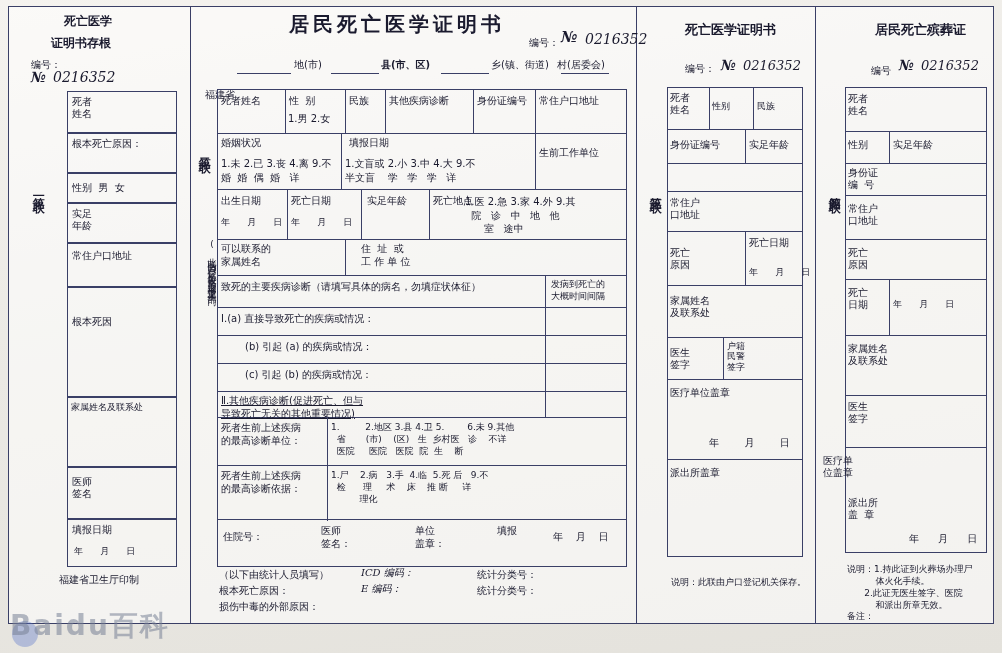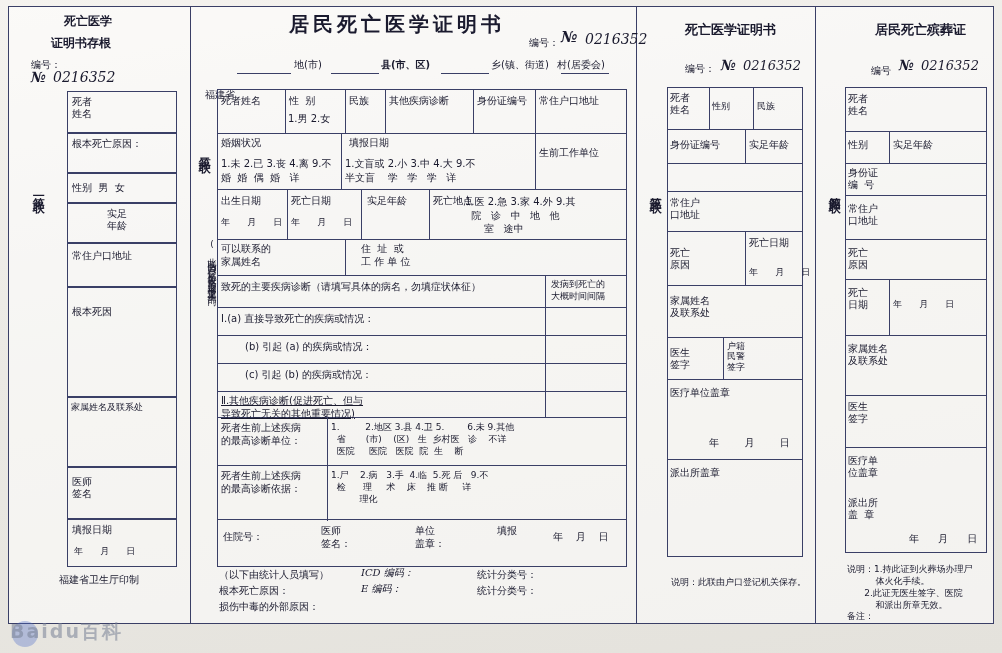--- a/index.html
+++ b/index.html
@@ -30,21 +30,21 @@
     text-orientation:upright;
     letter-spacing:2px;
   }
   .title{font-size:20px;font-weight:bold;letter-spacing:4px;}
   .sub{font-size:12px;font-weight:bold;}
   .sm{font-size:10px;}
   .xs{font-size:9px;}
   .no{font-style:italic;font-family:"DejaVu Serif","Liberation Serif",serif;}
   .watermark{
     position:absolute;left:10px;bottom:8px;
-    font-size:19px;font-weight:bold;color:rgba(120,130,150,0.55);
+    font-size:28px;font-weight:bold;color:rgba(120,130,150,0.55);
     letter-spacing:2px;
   }
   .wm2{
     position:absolute;left:12px;bottom:6px;width:26px;height:26px;
     border-radius:50%;background:rgba(80,110,200,0.35);
   }
   .line{border-bottom:1px solid #3a3f66;display:inline-block;}
 </style>
 </head>
 <body>
@@ -70,28 +70,28 @@
       <div class="t sm" style="left:4px;top:4px;">死者
 姓名</div>
     </div>
     <div class="cell" style="left:58px;top:126px;width:110px;height:40px;">
       <div class="t sm" style="left:4px;top:4px;">根本死亡原因：</div>
     </div>
     <div class="cell" style="left:58px;top:166px;width:110px;height:30px;">
       <div class="t sm" style="left:4px;top:8px;">性别  男  女</div>
     </div>
     <div class="cell" style="left:58px;top:196px;width:110px;height:40px;">
-      <div class="t sm" style="left:4px;top:4px;margin-left:35px;">实足
+      <div class="t sm" style="left:4px;top:4px;">实足
 年龄</div>
     </div>
     <div class="cell" style="left:58px;top:236px;width:110px;height:44px;">
       <div class="t sm" style="left:4px;top:6px;">常住户口地址</div>
     </div>
     <div class="cell" style="left:58px;top:280px;width:110px;height:110px;">
-      <div class="t sm" style="left:4px;top:18px;">根本死因</div>
+      <div class="t sm" style="left:4px;top:29px;font-family:Liberation Mono, monospace;">根本死因</div>
     </div>
     <div class="cell" style="left:58px;top:390px;width:110px;height:70px;">
       <div class="t xs" style="left:3px;top:4px;">家属姓名及联系处</div>
     </div>
     <div class="cell" style="left:58px;top:460px;width:110px;height:52px;">
       <div class="t sm" style="left:4px;top:8px;">医师
 签名</div>
     </div>
     <div class="cell" style="left:58px;top:512px;width:110px;height:48px;">
       <div class="t sm" style="left:4px;top:4px;">填报日期</div>
@@ -297,21 +297,21 @@
 口地址</div>
     <div class="t sm" style="left:839px;top:240px;line-height:1.2;">死亡
 原因</div>
     <div class="t sm" style="left:839px;top:280px;line-height:1.2;">死亡
 日期</div>
     <div class="t xs" style="left:884px;top:292px;">年      月      日</div>
     <div class="t sm" style="left:839px;top:336px;line-height:1.2;">家属姓名
 及联系处</div>
     <div class="t sm" style="left:839px;top:394px;line-height:1.2;">医生
 签字</div>
-    <div class="t sm" style="left:839px;top:448px;line-height:1.2;">医疗单
+    <div class="t sm" style="left:814px;top:448px;line-height:1.2;">医疗单
 位盖章</div>
     <div class="t sm" style="left:839px;top:490px;line-height:1.2;">派出所
 盖  章</div>
     <div class="t sm" style="left:900px;top:526px;">年      月      日</div>
 
     <div class="t xs" style="left:838px;top:556px;line-height:1.35;">说明：1.持此证到火葬场办理尸
           体火化手续。
       2.此证无医生签字、医院
           和派出所章无效。</div>
     <div class="t xs" style="left:838px;top:604px;">备注：</div>

